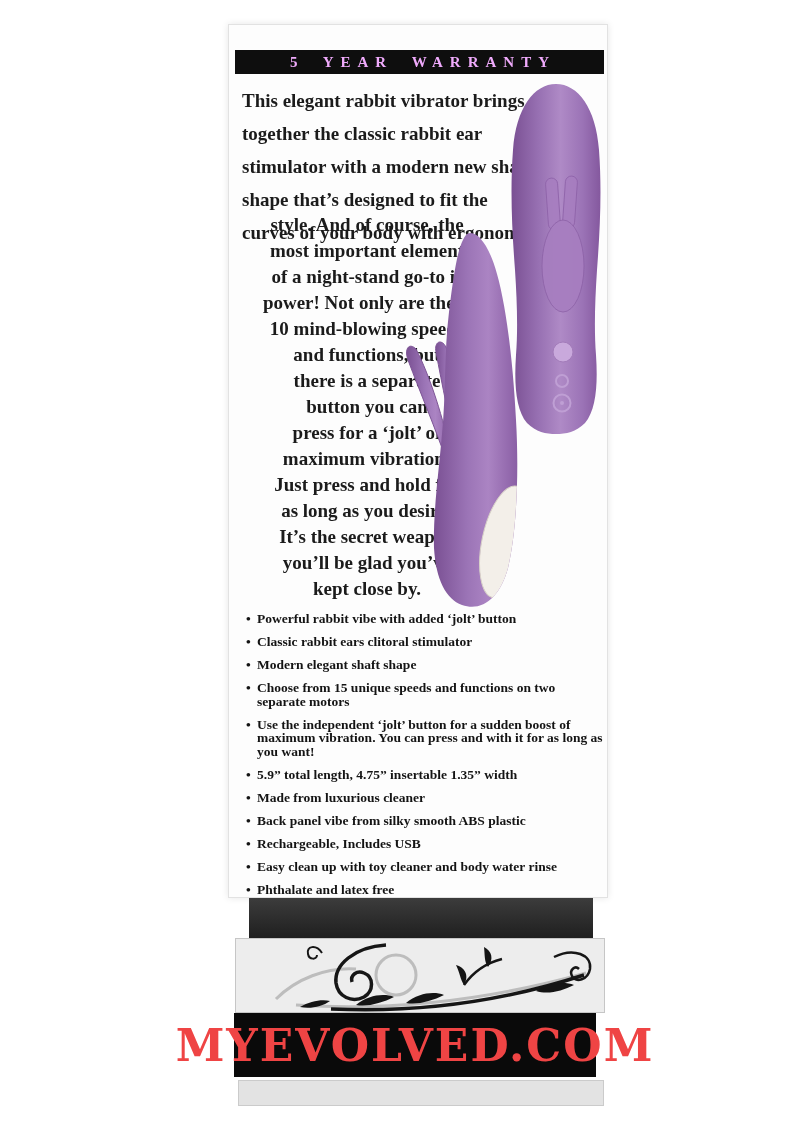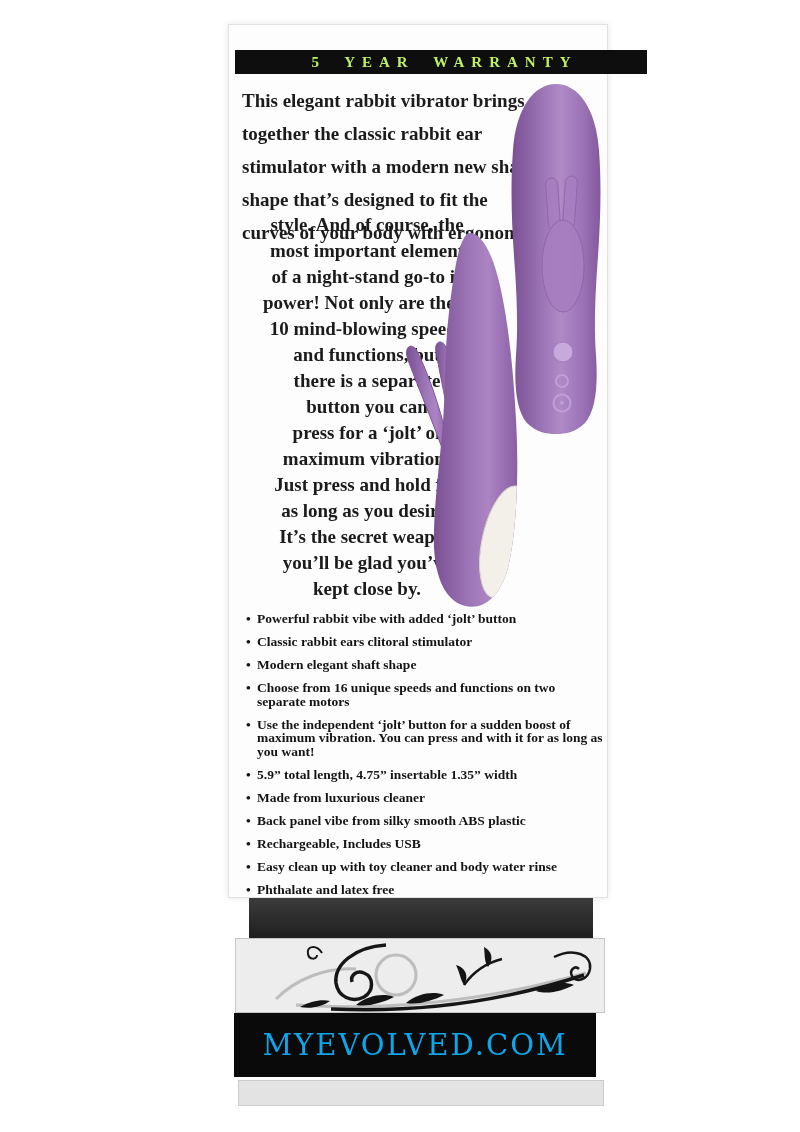--- a/index.html
+++ b/index.html
@@ -8,22 +8,22 @@
     width:800px;height:1132px;position:relative;overflow:hidden;
     background:#ffffff;font-family:"Liberation Serif", serif;
   }
   .panel{
     position:absolute;left:228px;top:24px;width:380px;height:874px;
     background:#fdfdfd;border:1px solid #e2e2e2;box-sizing:border-box;
     box-shadow:0 0 7px rgba(0,0,0,0.10);
   }
   .watermark{position:absolute;left:228px;top:24px;width:380px;height:874px;pointer-events:none;}
   .warranty{
-    position:absolute;left:235px;top:50px;width:412px;height:24px;
-    background:#0e0e0e;color:#bef264;display:flex;align-items:center;justify-content:center;
+    position:absolute;left:235px;top:50px;width:369px;height:24px;
+    background:#0e0e0e;color:#f0abfc;display:flex;align-items:center;justify-content:center;
     font-size:15px;font-weight:600;letter-spacing:7px;word-spacing:8px;
     font-family:"Liberation Serif", serif;text-indent:7px;
   }
   .pre{white-space:pre-line;}
   .para-top{
     position:absolute;left:242px;top:84px;width:352px;
     font-size:19px;font-weight:700;line-height:33px;color:#1b1b1b;
   }
   .para-side{
     position:absolute;left:242px;top:212px;width:250px;
@@ -37,22 +37,22 @@
   .dark-band{
     position:absolute;left:249px;top:898px;width:344px;height:40px;
     background:linear-gradient(#3c3c3c,#1f1f1f);
   }
   .tray{
     position:absolute;left:235px;top:938px;width:370px;height:75px;
     background:#ededed;border:1px solid #c6c6c6;box-sizing:border-box;overflow:hidden;
   }
   .site-band{
     position:absolute;left:234px;top:1013px;width:362px;height:64px;
-    background:#0a0a0a;color:#0ea5e9;display:flex;align-items:center;justify-content:center;
-    font-family:"DejaVu Serif", serif;font-weight:400;font-size:29px;letter-spacing:2px;
+    background:#0a0a0a;color:#ef4444;display:flex;align-items:center;justify-content:center;
+    font-family:"DejaVu Serif", serif;font-weight:700;font-size:44px;letter-spacing:2px;
   }
   .bottom-strip{
     position:absolute;left:238px;top:1080px;width:366px;height:26px;
     background:#e3e3e3;border:1px solid #cbcbcb;box-sizing:border-box;
   }
   .product-svg{position:absolute;left:0;top:0;width:800px;height:1132px;pointer-events:none;}
 </style>
 </head>
 <body>
 
@@ -102,21 +102,21 @@
   <div class="bullet">
       <span class="b-dot">•</span>
       <span class="b-text">Classic rabbit ears clitoral stimulator</span>
     </div>
   <div class="bullet">
       <span class="b-dot">•</span>
       <span class="b-text">Modern elegant shaft shape</span>
     </div>
   <div class="bullet">
       <span class="b-dot">•</span>
-      <span class="b-text">Choose from 16 unique speeds and functions on two separate motors</span>
+      <span class="b-text">Choose from 15 unique speeds and functions on two separate motors</span>
     </div>
   <div class="bullet">
       <span class="b-dot">•</span>
       <span class="b-text">Use the independent ‘jolt’ button for a sudden boost of maximum vibration. You can press and with it for as long as you want!</span>
     </div>
   <div class="bullet">
       <span class="b-dot">•</span>
       <span class="b-text">5.9” total length, 4.75” insertable 1.35” width</span>
     </div>
   <div class="bullet">

